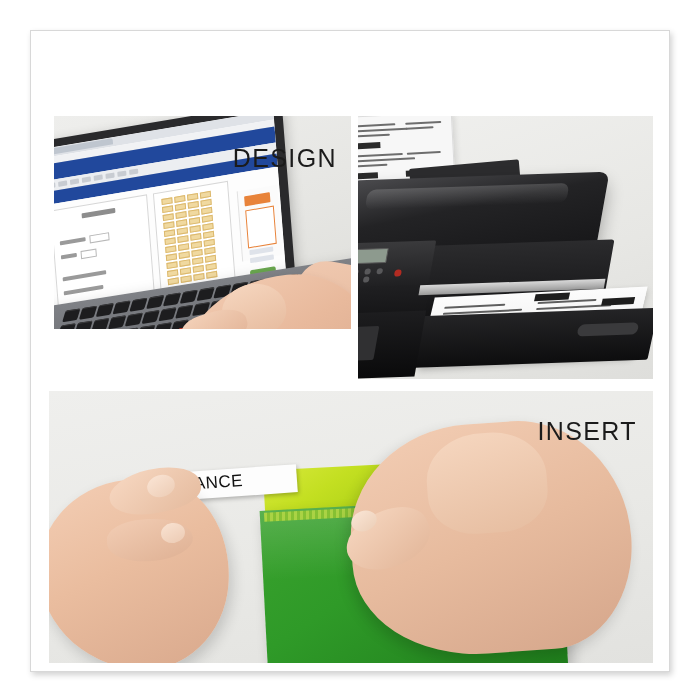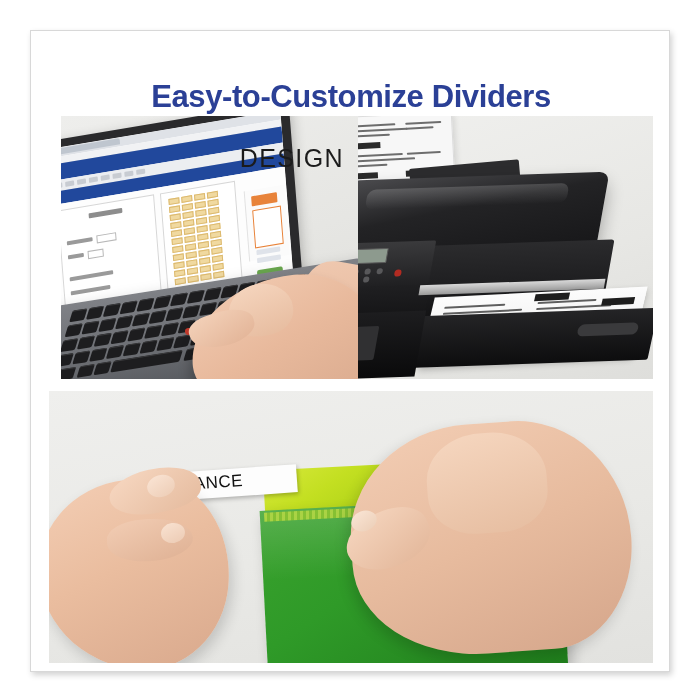--- a/index.html
+++ b/index.html
@@ -19,21 +19,21 @@
   }
 
   .title{
     position:absolute;left:0;top:48px;width:640px;text-align:center;
     color:#2b4096;font-size:31px;font-weight:bold;letter-spacing:-0.4px;
     font-family:"Liberation Sans", sans-serif;
   }
 
   
   .panel{position:absolute;overflow:hidden;background:#e8e8e6;}
-  .panel-tl{left:30px;top:85px;width:297px;height:263px;}
+  .panel-tl{left:23px;top:85px;width:297px;height:213px;}
   .panel-tr{left:327px;top:85px;width:295px;height:263px;}
   .panel-b {left:18px;top:360px;width:604px;height:272px;}
 
   .panel-label{
     position:absolute;color:#1b1b1b;font-size:25px;letter-spacing:1.4px;
     font-weight:400;z-index:40;font-family:"Liberation Sans", sans-serif;
   }
   .lbl-design{right:14px;top:28px;}
   .lbl-print {right:14px;top:28px;}
   .lbl-insert{right:16px;top:26px;}
@@ -252,21 +252,20 @@
   }
   .i-nail-r{position:absolute;left:302px;top:120px;width:26px;height:20px;background:linear-gradient(160deg,#fae5d5,#eccfb8);border-radius:50%;transform:rotate(-20deg);}
   .i-knuck-r{position:absolute;left:378px;top:42px;width:120px;height:100px;background:linear-gradient(165deg,#f6d7c0,#e6bda0);border-radius:46% 46% 40% 40%;transform:rotate(-4deg);}
 </style>
 </head>
 <body>
 
 <div class="page">
   <div class="frame">
 
-    <div class="title">Easy-to-Customize Dividers</div>
 
     <div class="panel panel-tl">
       <div class="d-bg"></div>
 
       <div class="lid">
         <div class="scr">
           <div class="browserbar">
             <div class="tabs"></div>
           </div>
           <div class="navrow"></div>
@@ -544,16 +543,17 @@
       <div class="label-strip">
         <div class="ltxt">FINANCE</div>
       </div>
 
       <div class="i-hand-left"></div>
       <div class="i-finger2"></div>
       <div class="i-nail2"></div>
       <div class="i-thumb"></div>
       <div class="i-nail"></div>
 
+      <div class="panel-label lbl-insert">INSERT</div>
     </div>
 
   </div>
 </div>
 
 </body></html>

